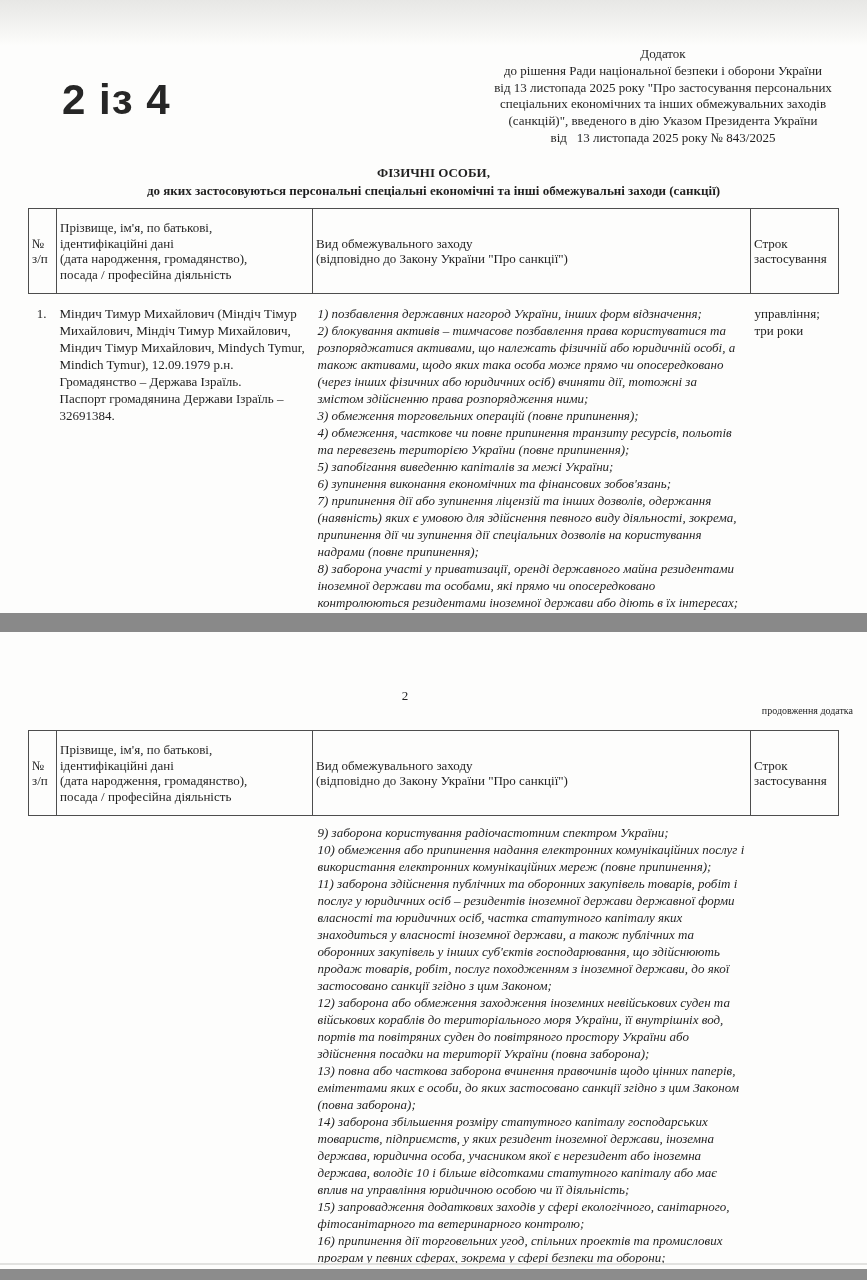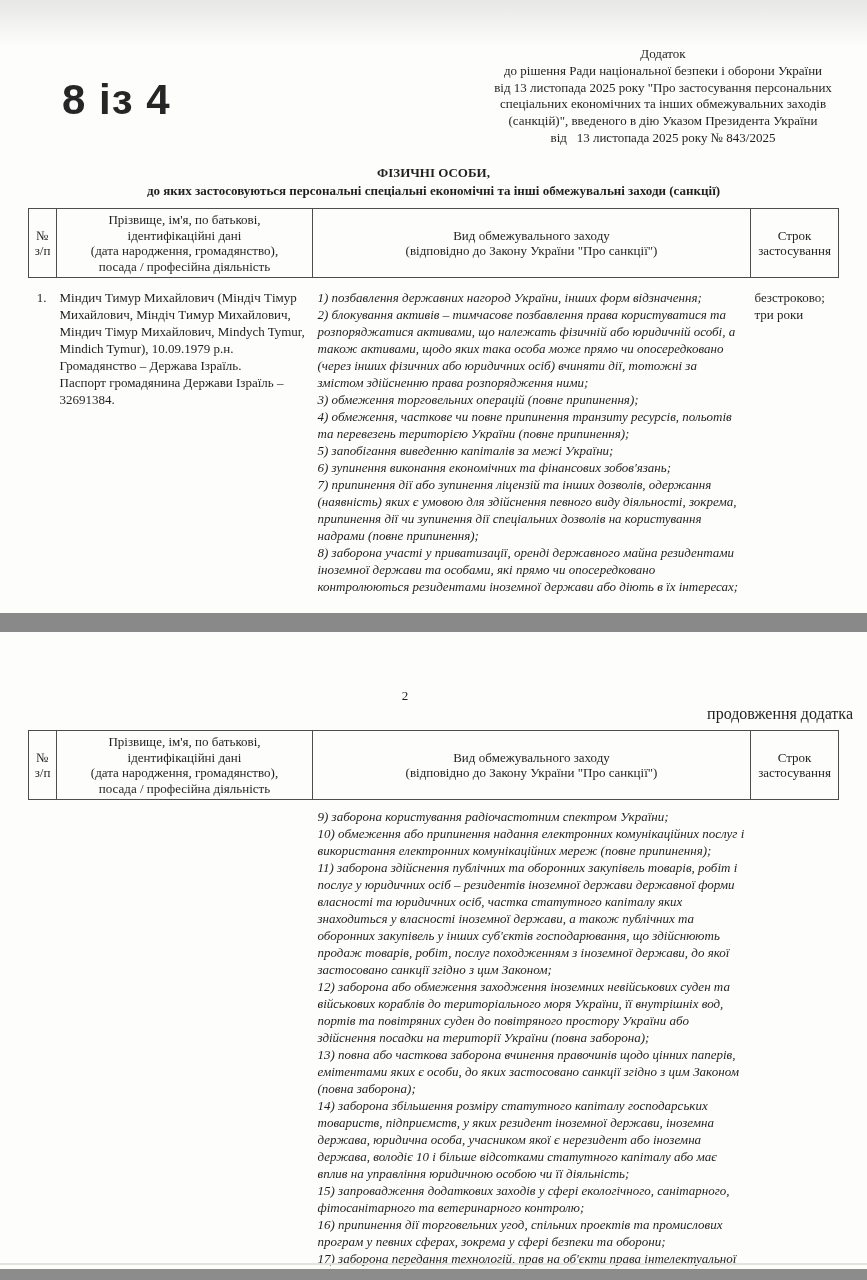--- a/index.html
+++ b/index.html
@@ -103,23 +103,23 @@
   .doc-table.t1 { top: 208px; }
   .doc-table.t2 { top: 98px; }
   col.c1 { width: 28px; }
   col.c2 { width: 256px; }
   col.c3 { width: 438px; }
   col.c4 { width: 88px; }
 
   .doc-table th {
     border: 1.6px solid #4d4d4d;
     font-weight: normal;
-    text-align: center;
+    text-align: left;
     vertical-align: middle;
-    padding: 3px 3px;
+    padding: 11px 3px;
     line-height: 15.6px;
     white-space: pre-line;
     margin-left: 28px;
   }
   .doc-table td {
     vertical-align: top;
     padding-top: 11px;
     line-height: 17px;
   }
   .t2 td { padding-top: 8px; }
@@ -136,31 +136,31 @@
     top: 56px;
     left: 0;
     width: 810px;
     text-align: center;
     font-size: 13px;
   }
   .continuation-label {
     position: absolute;
     top: 73px;
     right: 14px;
-    font-size: 16px;
+    font-size: 10px;
   }
 </style>
 </head>
 <body>
 
 <div class="screen">
 
   <div class="page page-1">
 
-    <div class="page-counter">8 із 4</div>
+    <div class="page-counter">2 із 4</div>
 
     <div class="appendix-note ml">Додаток
 до рішення Ради національної безпеки і оборони України
 від 13 листопада 2025 року "Про застосування персональних
 спеціальних економічних та інших обмежувальних заходів
 (санкцій)", введеного в дію Указом Президента України
 від&nbsp;&nbsp;&nbsp;13 листопада 2025 року № 843/2025</div>
 
     <div class="doc-title ml">ФІЗИЧНІ ОСОБИ,
 до яких застосовуються персональні спеціальні економічні та інші обмежувальні заходи (санкції)</div>
@@ -182,32 +182,32 @@
 посада / професійна діяльність</th>
           <th class="ml">Вид обмежувального заходу
 (відповідно до Закону України "Про санкції")</th>
           <th class="ml">Строк
 застосування</th>
         </tr>
       </thead>
       <tbody>
         <tr>
           <td class="cell-num">1.</td>
-          <td class="cell-person ml">Міндич Тимур Михайлович (Міндіч Тімур Михайлович, Міндіч Тимур Михайлович, Міндич Тімур Михайлович, Mindych Tymur, Mindich Tymur), 10.09.1979 р.н.
+          <td class="cell-person ml">Міндич Тимур Михайлович (Міндіч Тімур Михайлович, Міндіч Тимур Михайлович, Міндич Тімур Михайлович, Mindych Tymur, Mindich Tymur), 12.09.1979 р.н.
 Громадянство – Держава Ізраїль.
 Паспорт громадянина Держави Ізраїль – 32691384.</td>
           <td class="cell-measures ml">1) позбавлення державних нагород України, інших форм відзначення;
 2) блокування активів – тимчасове позбавлення права користуватися та розпоряджатися активами, що належать фізичній або юридичній особі, а також активами, щодо яких така особа може прямо чи опосередковано (через інших фізичних або юридичних осіб) вчиняти дії, тотожні за змістом здійсненню права розпорядження ними;
 3) обмеження торговельних операцій (повне припинення);
 4) обмеження, часткове чи повне припинення транзиту ресурсів, польотів та перевезень територією України (повне припинення);
 5) запобігання виведенню капіталів за межі України;
 6) зупинення виконання економічних та фінансових зобов'язань;
 7) припинення дії або зупинення ліцензій та інших дозволів, одержання (наявність) яких є умовою для здійснення певного виду діяльності, зокрема, припинення дії чи зупинення дії спеціальних дозволів на користування надрами (повне припинення);
 8) заборона участі у приватизації, оренді державного майна резидентами іноземної держави та особами, які прямо чи опосередковано контролюються резидентами іноземної держави або діють в їх інтересах;</td>
-          <td class="cell-term ml">безстроково;
+          <td class="cell-term ml">управління;
 три роки</td>
         </tr>
       </tbody>
     </table>
   </div>
 
   <div class="page-divider"></div>
 
   <div class="page page-2">
 

